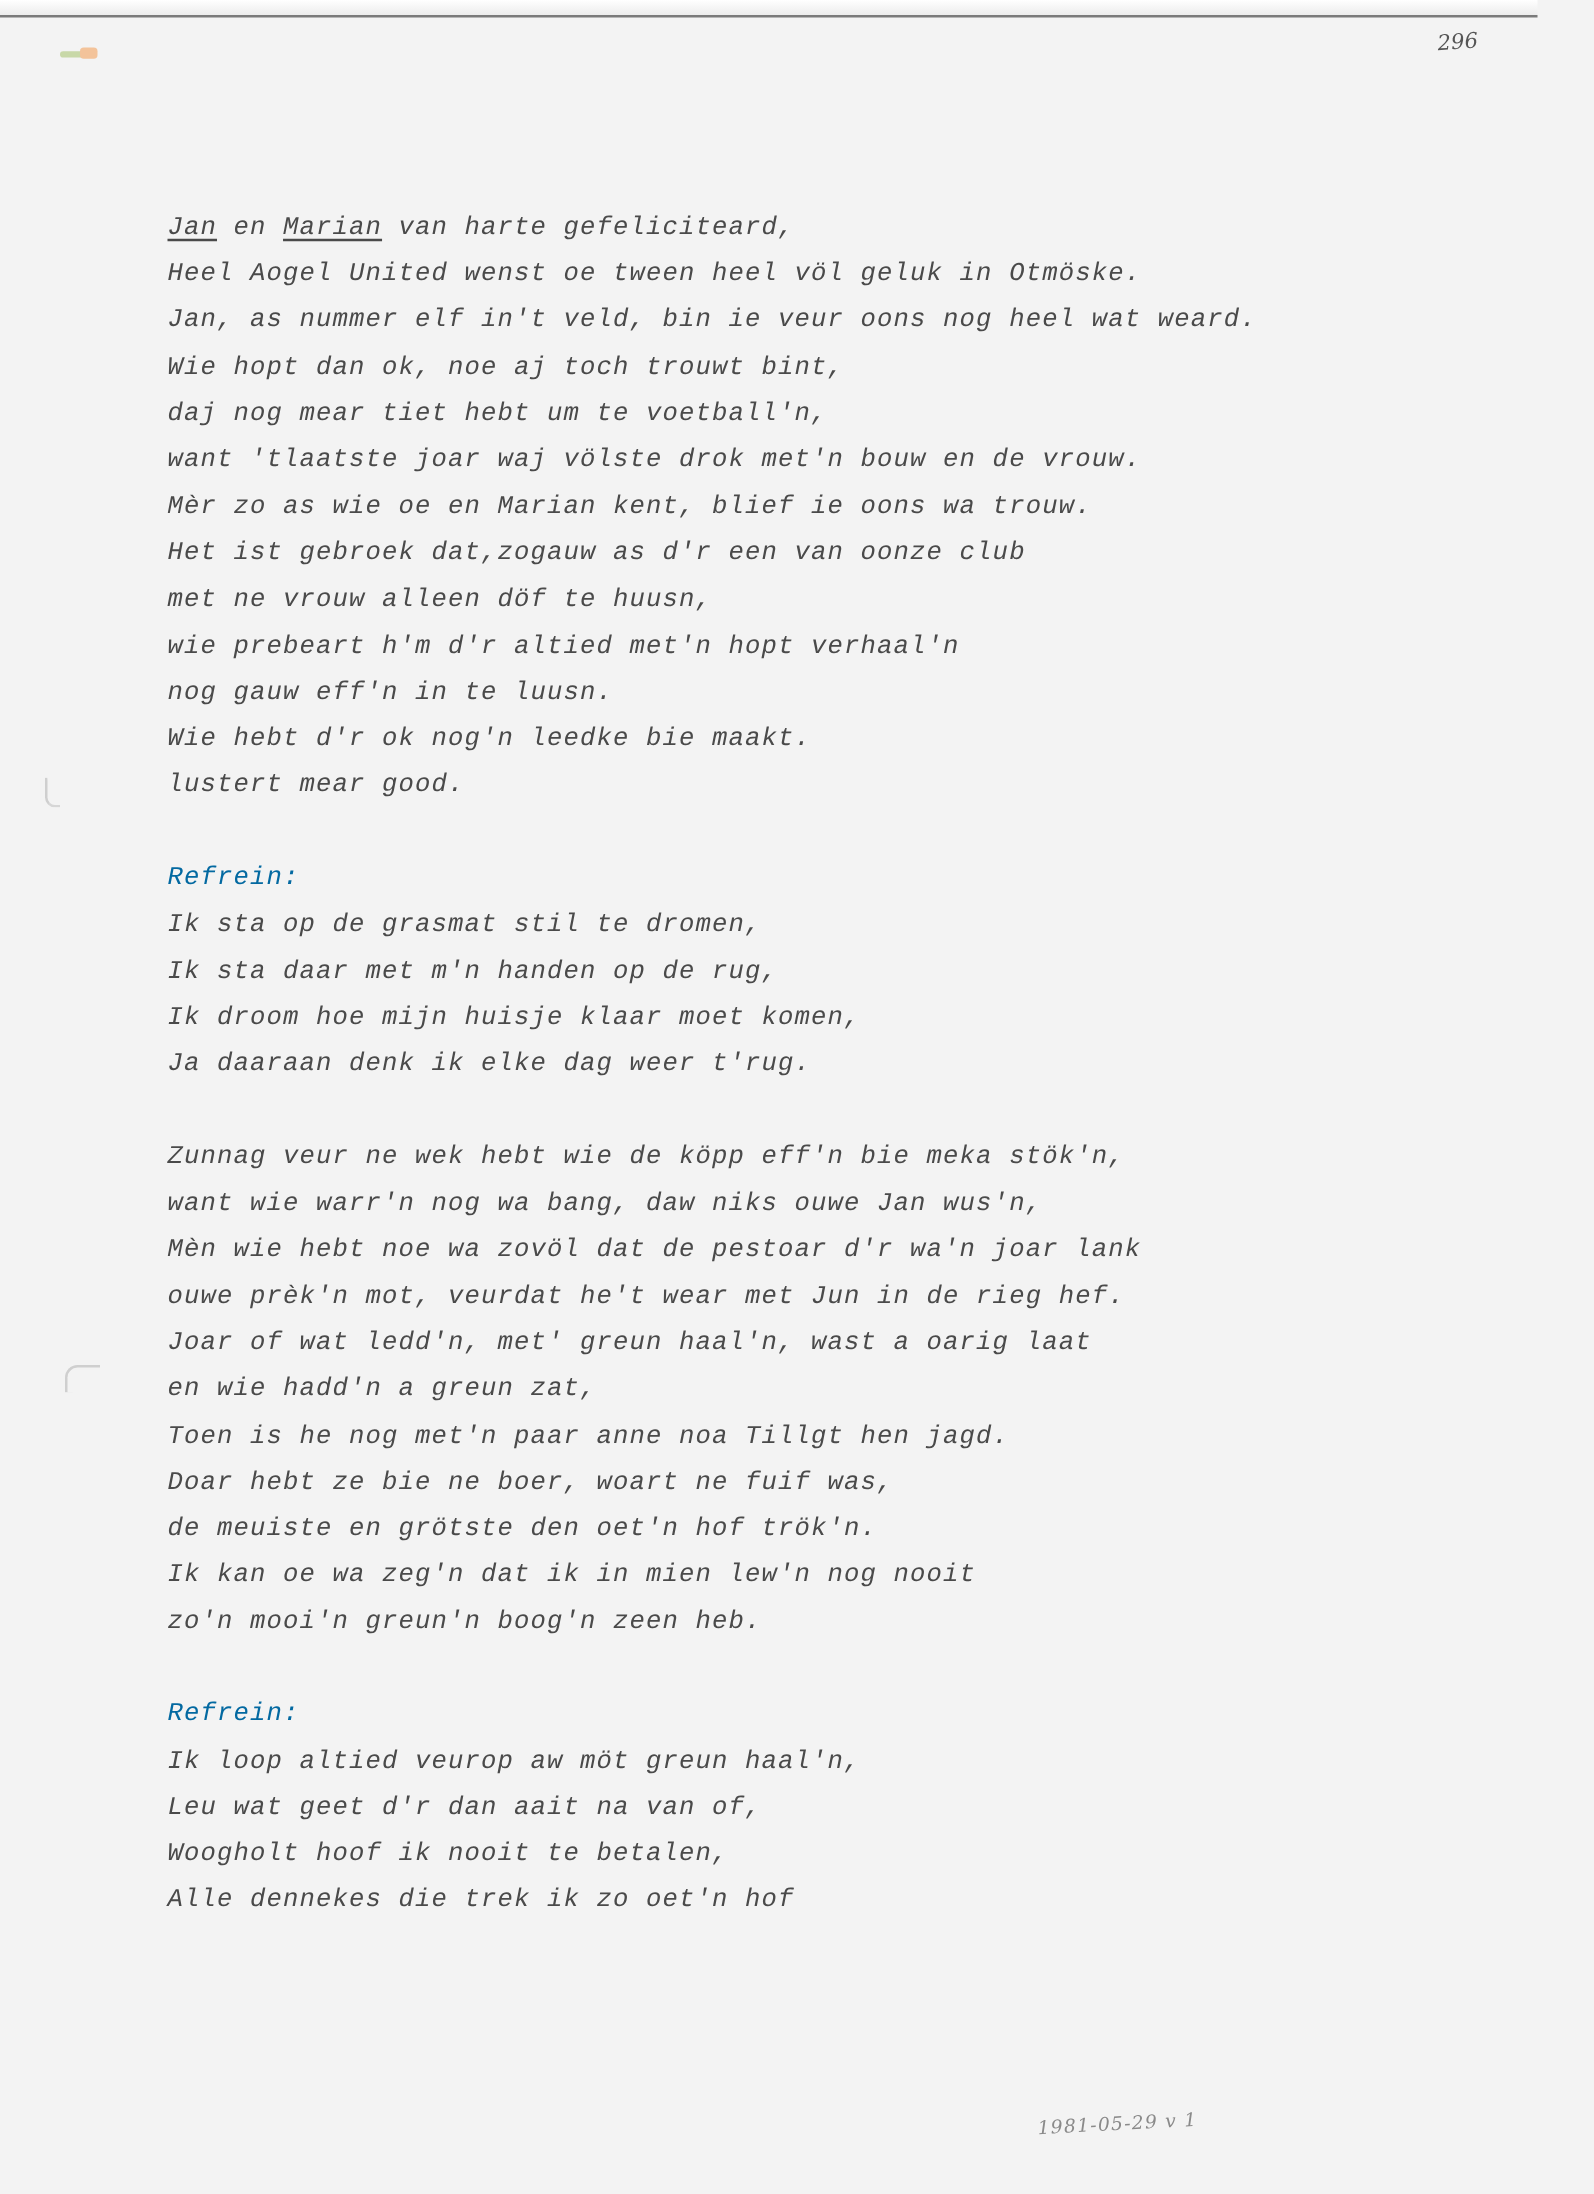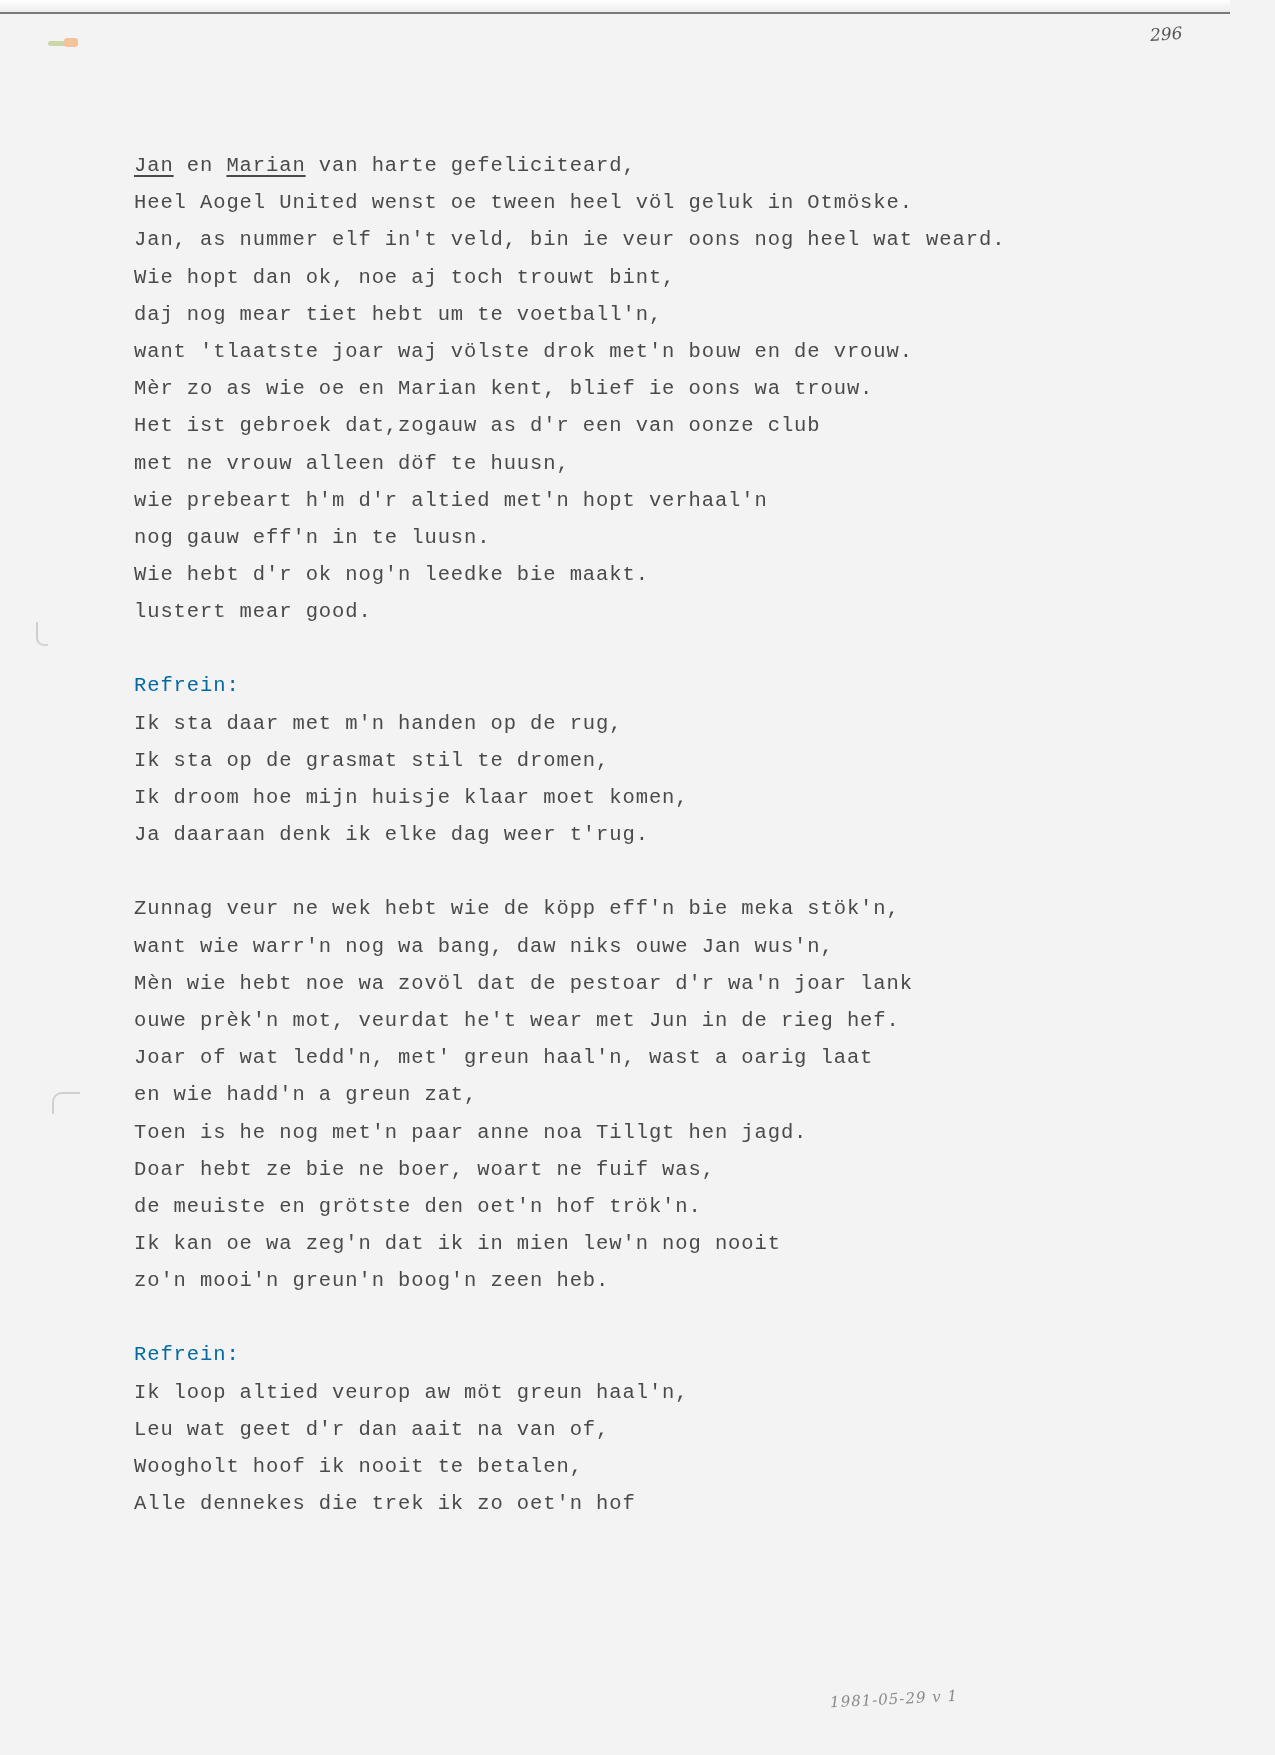--- a/index.html
+++ b/index.html
@@ -68,22 +68,23 @@
     }
     .scan-mark {
       position: absolute;
       border-left: 2px solid #cfcfcf;
       border-top: 2px solid #cfcfcf;
       border-radius: 10px 0 0 0;
     }
     .text-block {
       position: absolute;
       left: 134px;
-      top: 147px;
+      top: 164px;
       width: 1080px;
+      font-style: italic;
     }
     .stanza {
       margin: 0 0 37px 0;
     }
     .line {
       display: block;
       height: 37.2px;
       line-height: 37.2px;
       font-size: 20.5px;
       letter-spacing: 0.9px;
@@ -127,22 +128,22 @@
     <span class="line">Het ist gebroek dat,zogauw as d'r een van oonze club</span>
     <span class="line">met ne vrouw alleen döf te huusn,</span>
     <span class="line">wie prebeart h'm d'r altied met'n hopt verhaal'n</span>
     <span class="line">nog gauw eff'n in te luusn.</span>
     <span class="line">Wie hebt d'r ok nog'n leedke bie maakt.</span>
     <span class="line">lustert mear good.</span>
   </div>
 
   <div class="stanza">
     <span class="line heading">Refrein:</span>
+    <span class="line">Ik sta op de grasmat stil te dromen,</span>
     <span class="line">Ik sta daar met m'n handen op de rug,</span>
-    <span class="line">Ik sta op de grasmat stil te dromen,</span>
     <span class="line">Ik droom hoe mijn huisje klaar moet komen,</span>
     <span class="line">Ja daaraan denk ik elke dag weer t'rug.</span>
   </div>
 
   <div class="stanza">
     <span class="line">Zunnag veur ne wek hebt wie de köpp eff'n bie meka stök'n,</span>
     <span class="line">want wie warr'n nog wa bang, daw niks ouwe Jan wus'n,</span>
     <span class="line">Mèn wie hebt noe wa zovöl dat de pestoar d'r wa'n joar lank</span>
     <span class="line">ouwe prèk'n mot, veurdat he't wear met Jun in de rieg hef.</span>
     <span class="line">Joar of wat ledd'n, met' greun haal'n, wast a oarig laat</span>

